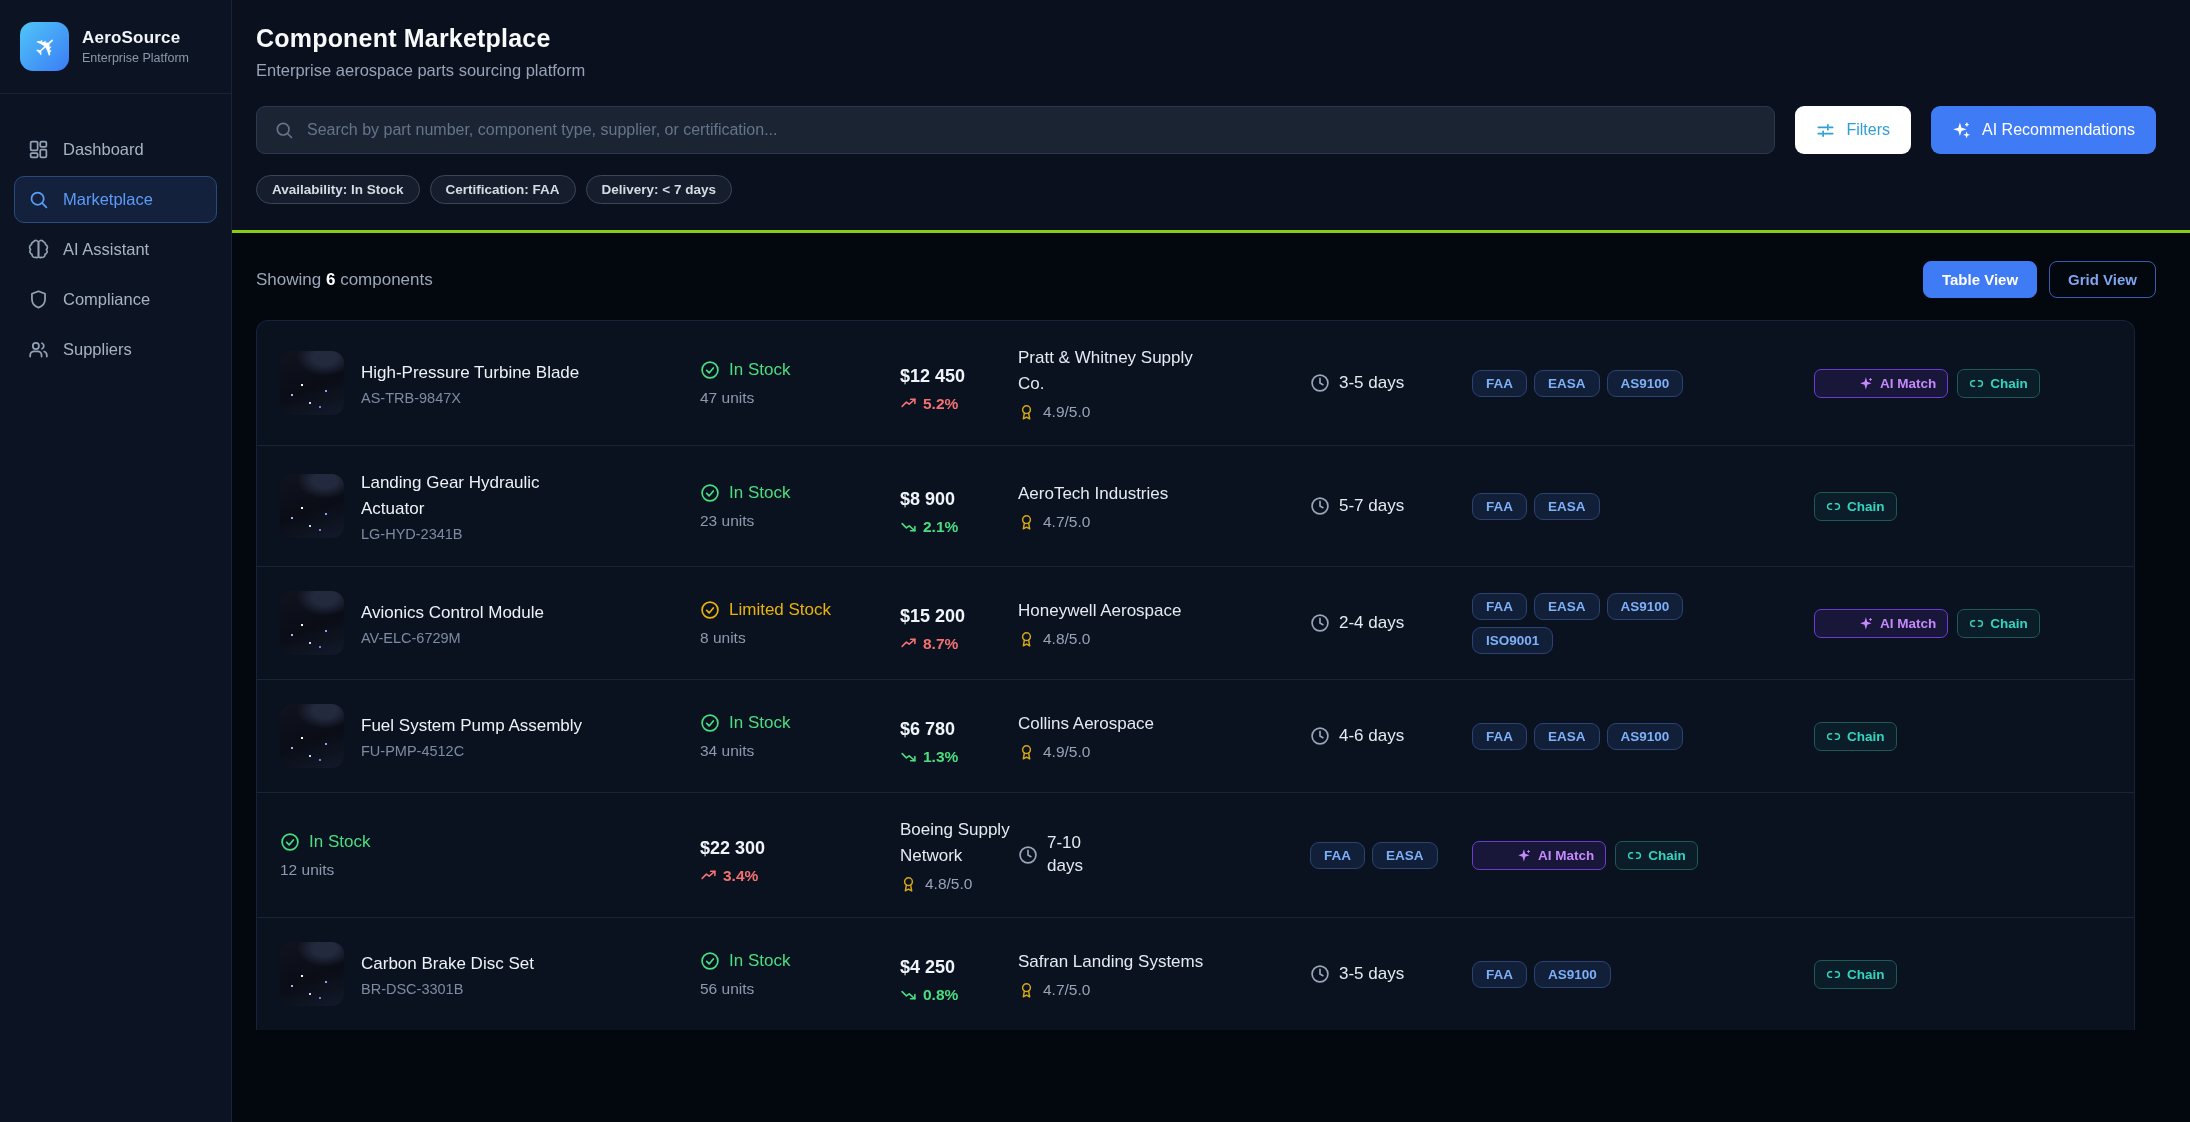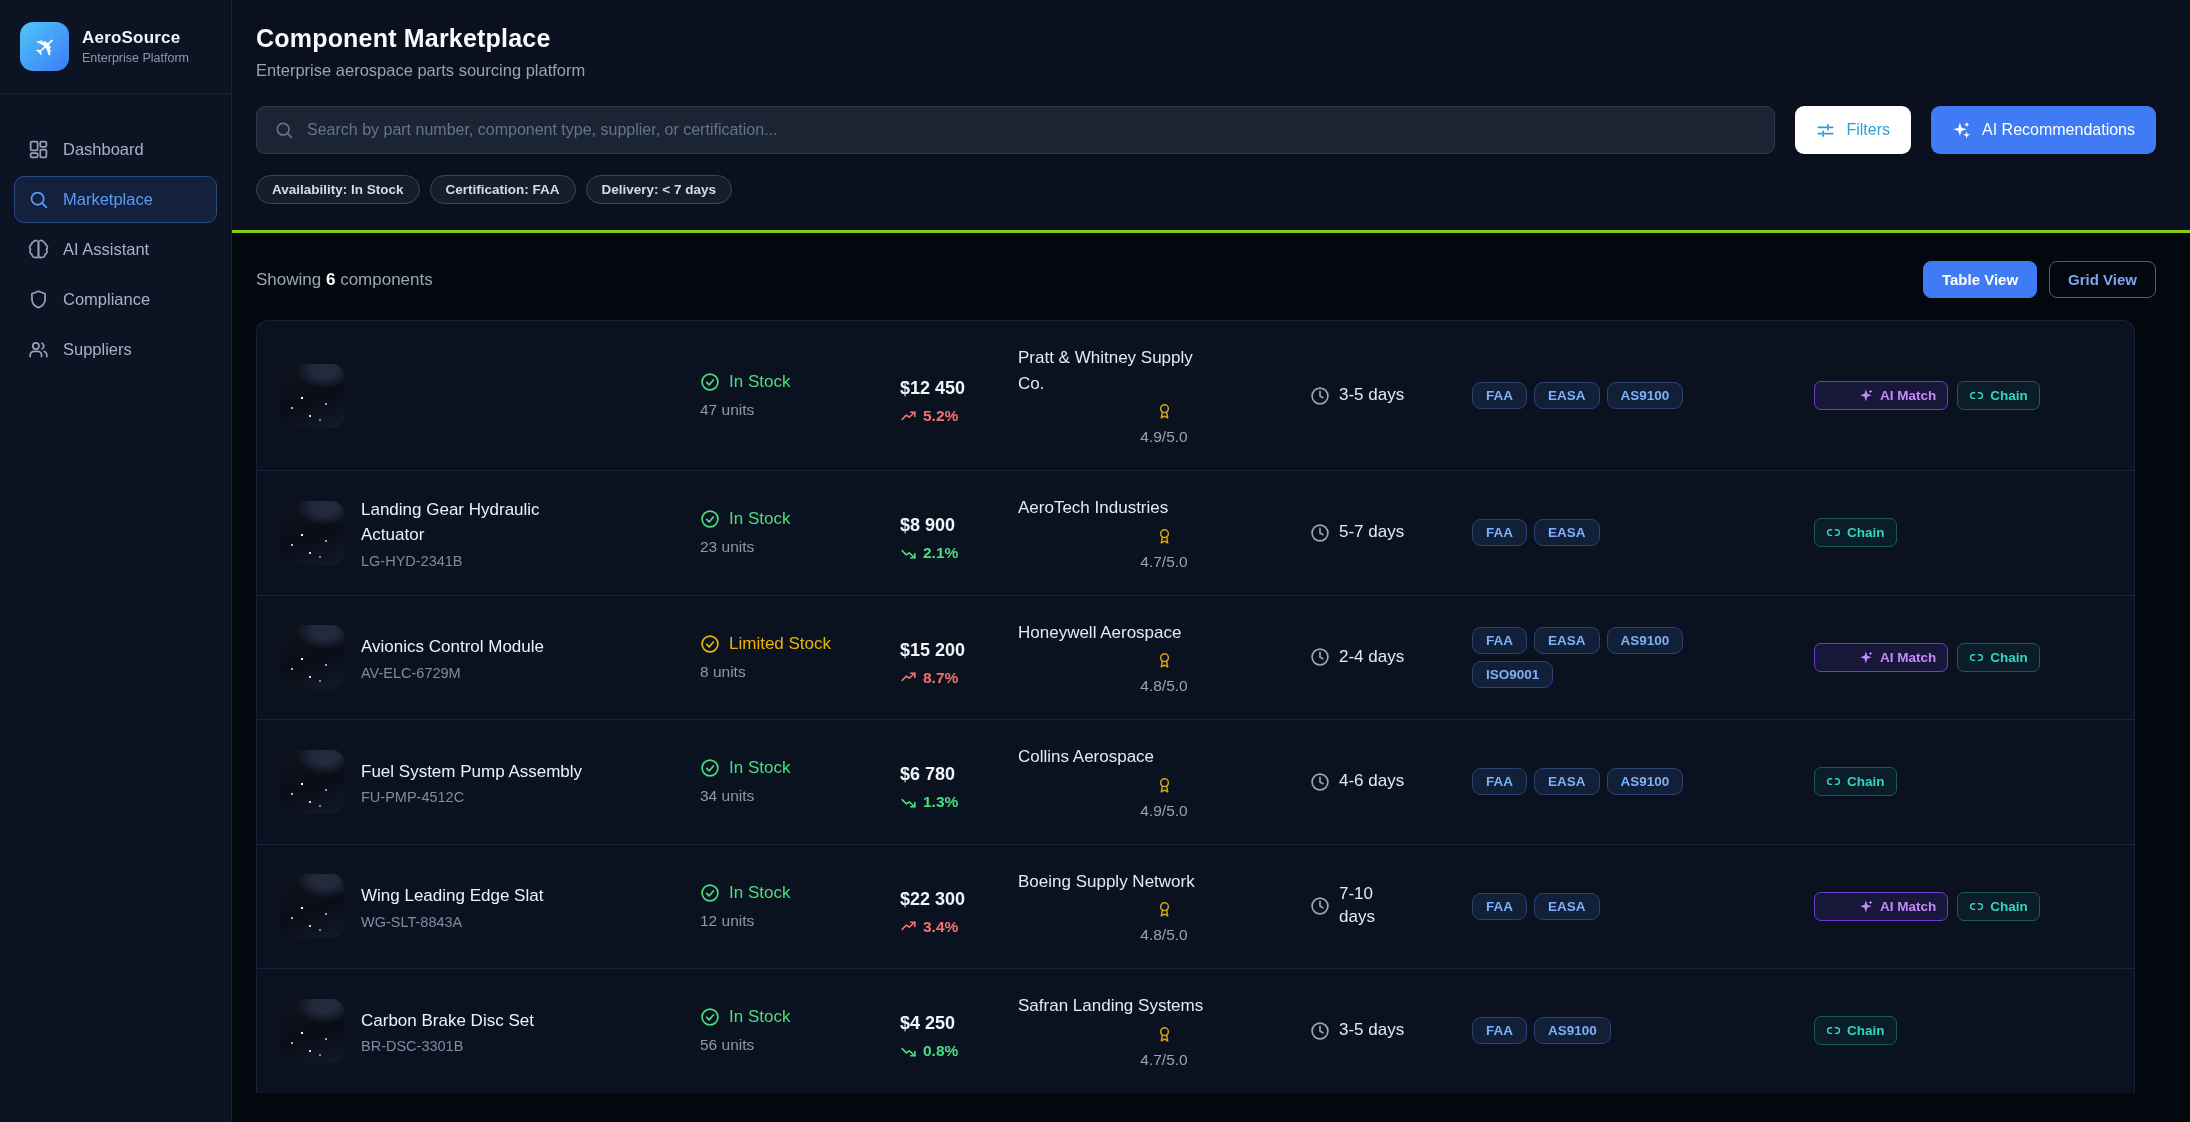--- a/index.html
+++ b/index.html
@@ -79,21 +79,21 @@
   .limited .avail-line { color:#eab308; }
   .units { font-size:15.5px; color:#8d99ad; margin-top:9px; }
 
   .price { font-size:18px; font-weight:600; color:#f1f5f9;margin-top:12px; }
   .chg { display:flex; align-items:center; gap:6px; margin-top:8px; font-size:15.5px; font-weight:600; }
   .chg .chicon { width:17px; height:17px; }
   .chg.up { color:#f47171; }
   .chg.down { color:#4ade80; }
 
   .supp-name { font-size:17px; color:#e5eaf1; max-width:200px; line-height:1.5; }
-  .rating { display:flex; align-items:center; gap:8px; margin-top:7px; font-size:15.5px; color:#97a3b6;flex-direction:column; }
+  .rating { display:flex; align-items:center; gap:8px; margin-top:7px; font-size:15.5px; color:#97a3b6; }
   .rating .ricon { width:17px; height:17px; color:#d4a514; }
 
   .lead { display:flex; align-items:center; gap:9px; color:#e5eaf1; font-size:17px; }
   .lead .licon { width:20px; height:20px; color:#9aa6b8; min-width:20px; }
   .lead span { max-width:70px; line-height:1.35; }
 
   .certs { display:flex; flex-wrap:wrap; gap:7px; max-width:280px; }
   .cert { font-size:13.5px; font-weight:600; color:#7db0f8; background:#121f38; border:1px solid #2c4270; border-radius:9px; padding:5px 13px; }
 
   .status { display:flex; gap:9px; align-items:center; }
@@ -226,20 +226,24 @@
         <button class="vbtn table">Table View</button>
         <button class="vbtn grid">Grid View</button>
       </div>
     </div>
 
     <div class="table-wrap">
       <div id="tbody-host">
   <div class="tgrid trow">
     <div class="c-comp">
       <div class="thumb"></div>
+      <div>
+        <div class="comp-name">High-Pressure Turbine Blade</div>
+        <div class="comp-part">AS-TRB-9847X</div>
+      </div>
     </div>
     <div class="in-stock">
       <div class="avail-line">
         <span class="avicon">
           <svg viewBox="0 0 24 24" fill="none" stroke="currentColor" stroke-width="2" stroke-linecap="round" stroke-linejoin="round">
                     <circle cx="12" cy="12" r="9.5"></circle>
                     <polyline points="8,12.5 11,15.5 16,9.5"></polyline>
                   </svg>
         </span>
         <span>In Stock</span>
@@ -524,27 +528,20 @@
                     <path d="M9 16.5H7a4.5 4.5 0 0 1 0-9h2"></path>
                     <path d="M15 7.5h2a4.5 4.5 0 0 1 0 9h-2"></path>
                   </svg>
                 </span>
                 <span>Chain</span>
               </span>
             </div>
   </div>
 
   <div class="tgrid trow">
-    <div class="c-comp">
-      <div class="thumb"></div>
-      <div>
-        <div class="comp-name">Wing Leading Edge Slat</div>
-        <div class="comp-part">WG-SLT-8843A</div>
-      </div>
-    </div>
     <div class="in-stock">
       <div class="avail-line">
         <span class="avicon">
           <svg viewBox="0 0 24 24" fill="none" stroke="currentColor" stroke-width="2" stroke-linecap="round" stroke-linejoin="round">
                     <circle cx="12" cy="12" r="9.5"></circle>
                     <polyline points="8,12.5 11,15.5 16,9.5"></polyline>
                   </svg>
         </span>
         <span>In Stock</span>
       </div>

